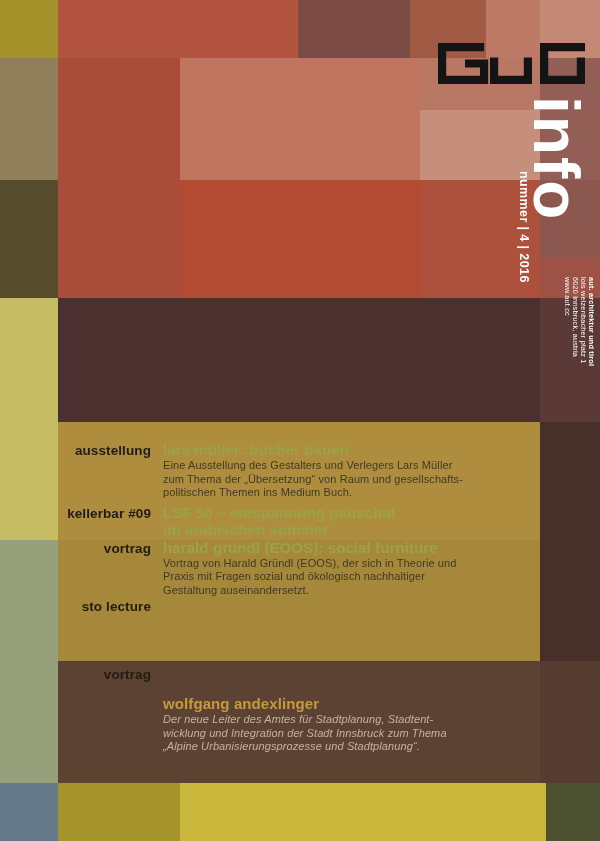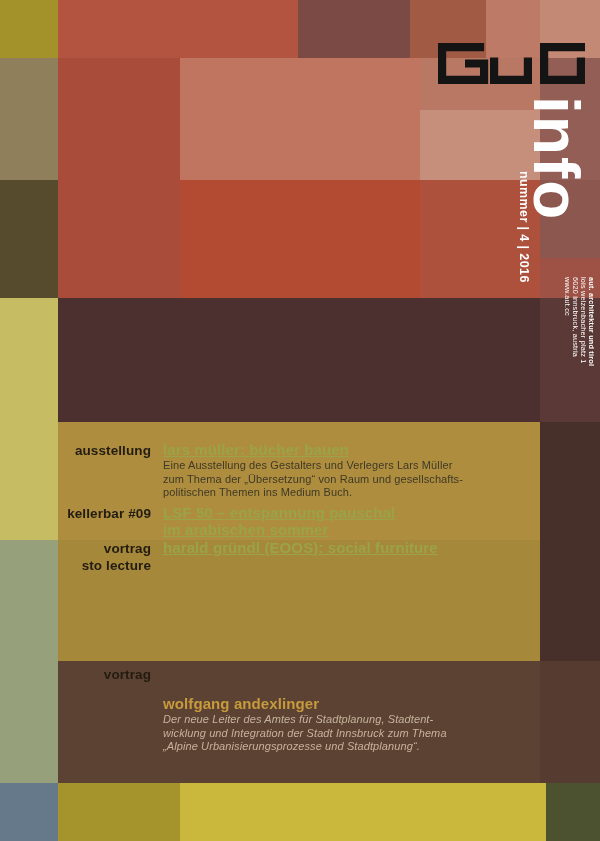--- a/index.html
+++ b/index.html
@@ -20,21 +20,21 @@
   
   .section{position:absolute;left:0;width:540px;}
   .section-gold{top:430px;height:193px;padding-top:11px;box-sizing:border-box;}
   .section-brown{top:661px;height:122px;padding-top:4px;box-sizing:border-box;}
   .event-row{display:flex;}
   .event-label{width:151px;text-align:right;font-weight:bold;font-size:13.5px;
                padding-top:2px;color:var(--label);letter-spacing:.1px;}
   .event-main{margin-left:12px;width:312px;}
   .event-title{font-weight:bold;font-size:15px;line-height:17px;white-space:pre-line;letter-spacing:.1px;}
   .event-body{font-size:11px;line-height:13.5px;white-space:pre-line;margin-top:1px;letter-spacing:.1px;}
-  .section-gold .event-title{color:var(--title_gold);text-decoration:underline;}
+  .section-gold .event-title{color:var(--title_gold);}
   .section-gold .event-body{color:var(--body_gold);}
   .section-brown .event-title{color:var(--title_brown);margin-top:30px;}
   .section-brown .event-body{color:var(--body_brown);font-style:italic;}
 </style>
 </head>
 <body>
 
 <div class="poster" style="--logo: #141414; --vertical_text: #ffffff; --label: #231c10; --title_gold: #9aa348; --body_gold: #3f3926; --title_brown: #c79a3d; --body_brown: #c6b39e;">
 
   <div id="mosaic">
@@ -104,20 +104,23 @@
       <div class="event-main">
         <div class="event-title">LSF 50 – entspannung pauschal
 im arabischen sommer</div>
       </div>
     </div>
 
     <div class="event-row" style="margin-top:1px;">
       <div class="event-label">vortrag</div>
       <div class="event-main">
         <div class="event-title">harald gründl (EOOS): social furniture</div>
+        <div class="event-body">Vortrag von Harald Gründl (EOOS), der sich in Theorie und
+Praxis mit Fragen sozial und ökologisch nachhaltiger
+Gestaltung auseinandersetzt.</div>
       </div>
     </div>
 
     <div class="event-row">
       <div class="event-label">sto lecture</div>
     </div>
 
   </div>
 
   <div class="section section-brown">

